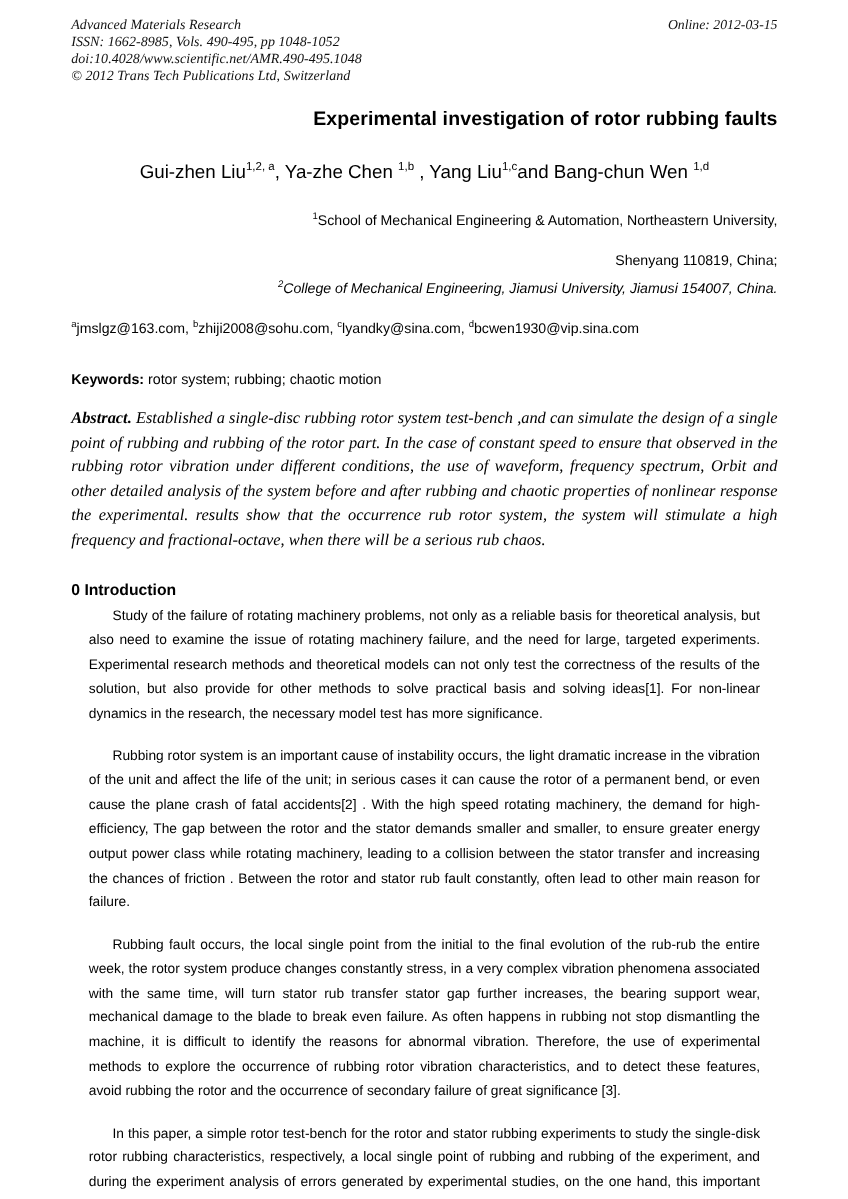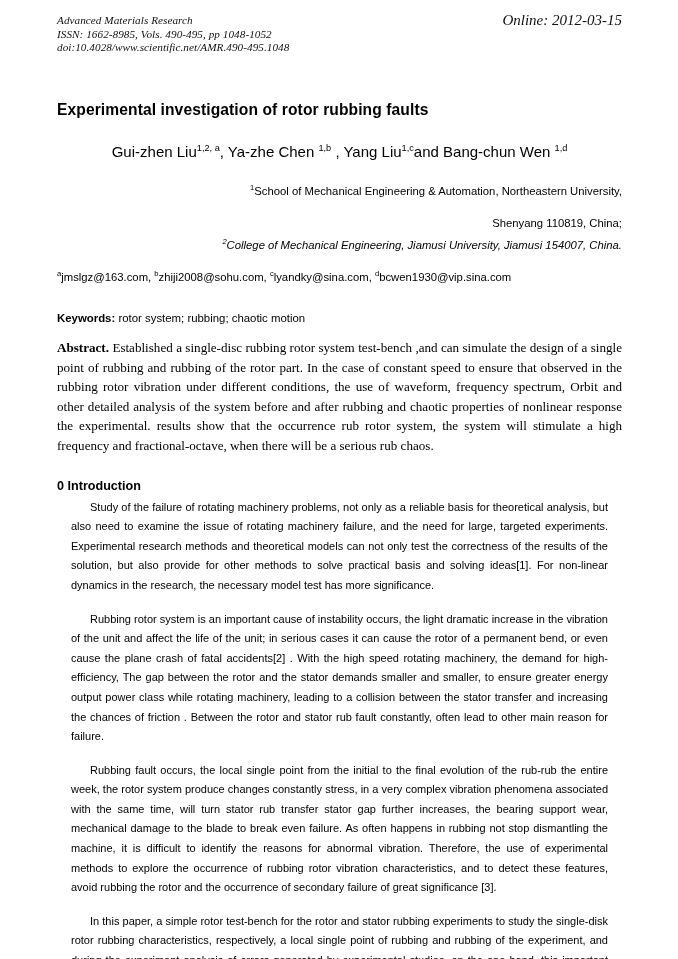--- a/index.html
+++ b/index.html
@@ -46,30 +46,30 @@
     color: #111;
     letter-spacing: 0.05px;
   }
   .pub-header-left div { white-space: nowrap; }
   .pub-header-right {
     position: absolute;
     right: 0;
     top: 0;
     font-family: "Liberation Serif", "DejaVu Serif", serif;
     font-style: italic;
-    font-size: 15px;
+    font-size: 11px;
     line-height: 13.6px;
     color: #111;
     white-space: nowrap;
   }
 
   
   .paper-title {
-    margin-top: 24px;
-    text-align: left;
+    margin-top: 10px;
+    text-align: right;
     font-family: "Liberation Sans", "DejaVu Sans", sans-serif;
     font-weight: bold;
     font-size: 15.6px;
     line-height: 20px;
     letter-spacing: 0.1px;
   }
 
   
   .authors {
     margin-top: 22px;
@@ -127,20 +127,21 @@
   }
 
   
   .abstract {
     margin-top: 12px;
     font-family: "Liberation Serif", "DejaVu Serif", serif;
     font-size: 13.1px;
     line-height: 19.6px;
     text-align: justify;
     text-justify: inter-word;
+    font-style: italic;
   }
   .abstract .abs-label {
     font-weight: bold;
   }
 
   
   .section-heading {
     margin-top: 21px;
     font-family: Liberation Sans, sans-serif;
     font-weight: bold;
@@ -164,20 +165,21 @@
 <body>
 
 <div class="page">
   <div class="content">
 
     <div class="pub-header">
       <div class="pub-header-left">
         <div>Advanced Materials Research</div>
         <div>ISSN: 1662-8985, Vols. 490-495, pp 1048-1052</div>
         <div>doi:10.4028/www.scientific.net/AMR.490-495.1048</div>
+        <div>© 2012 Trans Tech Publications Ltd, Switzerland</div>
       </div>
       <div class="pub-header-right">Online: 2012-03-15</div>
     </div>
 
     <div class="paper-title">Experimental investigation of rotor rubbing faults</div>
 
     <div class="authors" id="author-list"><span>Gui-zhen Liu</span><sup>1,2, a</sup><span>, </span><span>Ya-zhe Chen </span><sup>1,b</sup><span> , </span><span>Yang Liu</span><sup>1,c</sup><span>and </span><span>Bang-chun Wen </span><sup>1,d</sup></div>
 
     <div class="affil affil-1" id="affil-0"><sup>1</sup><span>School of Mechanical Engineering &amp; Automation, Northeastern University,</span></div>
     <div class="affil affil-2" id="affil-1"><span>Shenyang 110819, China;</span></div>

